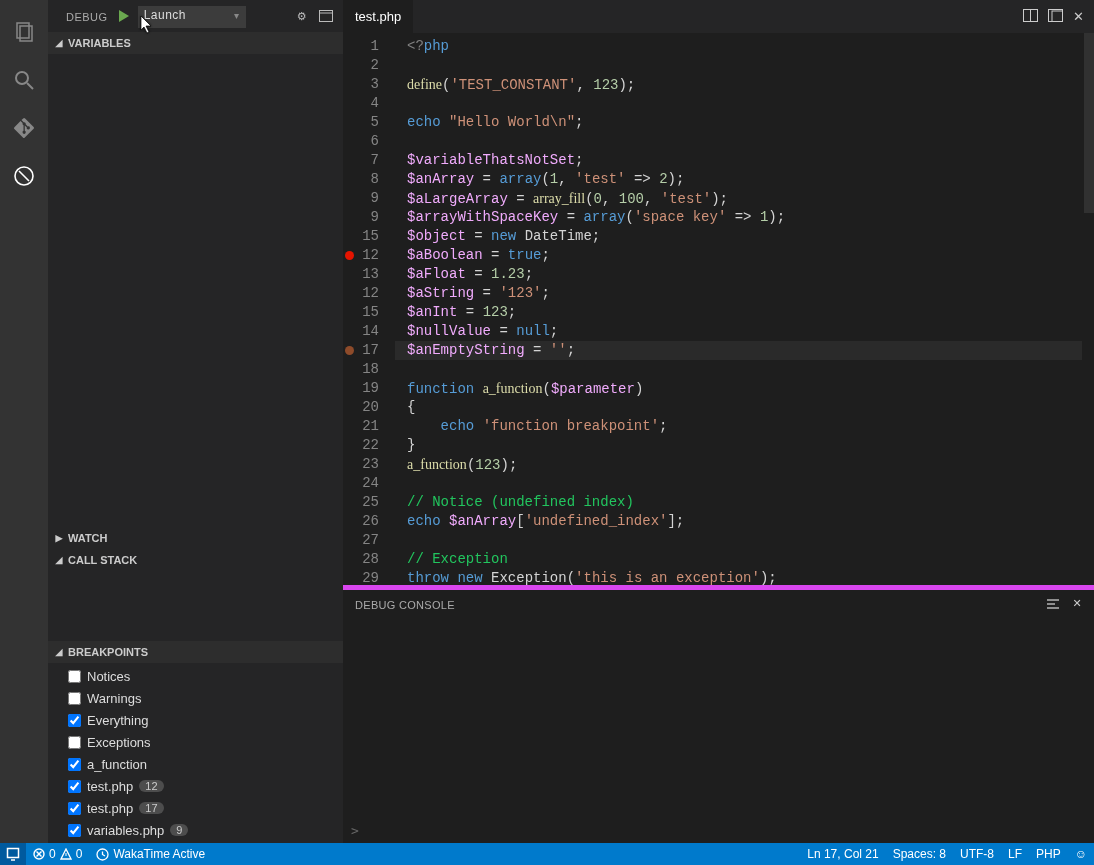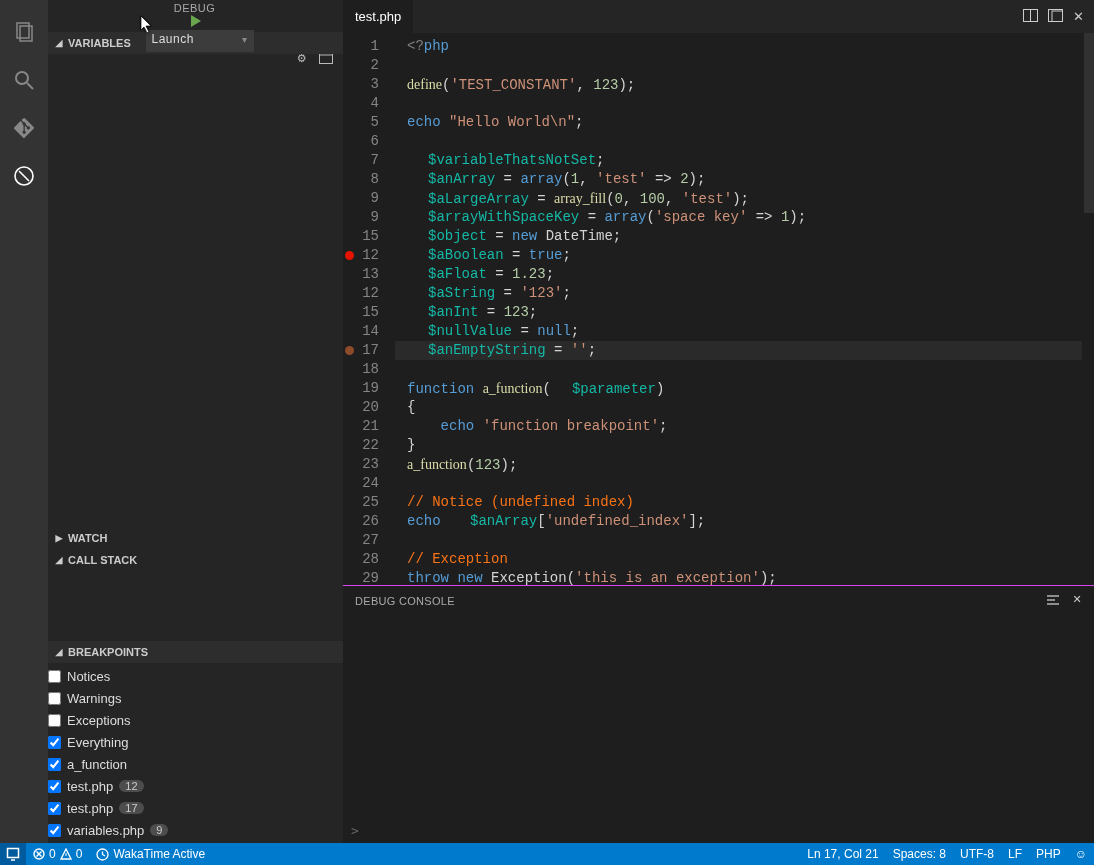--- a/index.html
+++ b/index.html
@@ -3,67 +3,67 @@
 <meta charset="utf-8">
 <style>
 * { margin: 0; padding: 0; box-sizing: border-box; }
 body { font-family: "Segoe UI", Tahoma, sans-serif; background: #1e1e1e; color: #ccc; width: 1094px; height: 865px; overflow: hidden; font-size: 13px; display: flex; flex-direction: column; }
 .main { flex: 1; display: flex; overflow: hidden; }
 .activity-bar { width: 48px; background: #333333; display: flex; flex-direction: column; align-items: center; padding-top: 8px; }
 .activity-bar .ab-icon { width: 48px; height: 48px; display: flex; align-items: center; justify-content: center; cursor: pointer; color: #888; }
 .activity-bar .ab-icon.active { color: #fff; }
 .activity-bar .ab-icon svg { width: 24px; height: 24px; }
 .sidebar { width: 295px; background: #252526; display: flex; flex-direction: column; overflow: hidden; }
-.sidebar-header { height: 32px; display: flex; align-items: center; padding: 2px 10px 0 18px; color: #aaa; font-size: 11px; letter-spacing: 0.5px; flex-direction: column; }
+.sidebar-header { height: 32px; display: flex; align-items: center; padding: 2px 10px 0 18px; color: #aaa; font-size: 11px; letter-spacing: 0.5px; }
 .sidebar-header .title { flex: 0 0 auto; margin-right: 10px; }
 .play { color: #6aa84f; margin-right: 6px; cursor: pointer; width:14px; }
 .config-select { background: #3c3c3c; color: #ddd; border: none; height: 22px; padding: 2px 18px 2px 6px; font-size: 12px; position: relative; width: 108px; }
 .config-wrap { position: relative; display: flex; }
 .config-caret { position: absolute; right: 6px; top: 4px; color: #888; pointer-events: none; font-size: 10px; }
 .header-icons { margin-left: auto; display: flex; gap: 12px; color: #bbb; }
 .header-icons .hi { cursor: pointer; }
 .section-header { height: 22px; background: #2d2d2d; display: flex; align-items: center; font-size: 11px; font-weight: 600; color: #ccc; padding-left: 4px; cursor: pointer; }
 .section-header.dark { background: #252526; }
 .section-header .chev { width: 14px; text-align: center; font-size: 9px; color: #ccc; margin-right: 2px; }
 .variables-body { flex: 1; }
 .bp-list { padding: 2px 0; }
-.bp-item { height: 22px; display: flex; align-items: center; color: #ddd; font-size: 13px; cursor: pointer; }
+.bp-item { height: 22px; display: flex; align-items: center; padding-left: 20px; color: #ddd; font-size: 13px; cursor: pointer; }
 .bp-item input[type=checkbox] { margin-right: 6px; cursor: pointer; }
 .bp-badge { background: #4d4d4d; color: #ccc; border-radius: 6px; font-size: 11px; padding: 0 6px; margin-left: 6px; }
 .editor-area { flex: 1; display: flex; flex-direction: column; background: #1e1e1e; overflow: hidden; }
 .tabs { height: 33px; background: #252526; display: flex; align-items: center; }
 .tab { height: 33px; background: #1e1e1e; color: #fff; padding: 0 12px; display: flex; align-items: center; font-size: 13px; }
 .tab-actions { margin-left: auto; display: flex; gap: 10px; padding-right: 10px; color: #ccc; }
 .tab-actions .ta { cursor: pointer; }
 .editor-body { flex: 1; display: flex; overflow: hidden; position: relative; font-family: Consolas,"Courier New",monospace; font-size: 14px; line-height: 19px; }
 .gutter { width: 52px; text-align: right; color: #858585; padding-top: 4px; }
 .gutter .ln { height: 19px; padding-right: 16px; position: relative; }
 .bp-dot { position: absolute; left: 2px; top: 5px; width: 9px; height: 9px; border-radius: 50%; background: #e51400; }
 .bp-dot.cond { background: #8e4b2a; }
 .code { flex: 1; padding-top: 4px; white-space: pre; color: #d4d4d4; overflow: hidden; }
 .code .line { height: 19px; padding-left: 12px; }
 .code .line.current { background: #2a2a2a; }
 .minimap { width: 12px; background: #1e1e1e; border-left: 0; position: relative; }
 .minimap .viewport { position: absolute; right: 0; width: 10px; background: #444; opacity: 0.5; }
-.debug-console { height: 258px; background: #1e1e1e; border-top: 1px solid #d946ef; display: flex; flex-direction: column; }
+.debug-console { height: 258px; background: #1e1e1e; border-top: 5px solid #d946ef; display: flex; flex-direction: column; }
 .dc-header { height: 30px; display: flex; align-items: center; padding: 0 12px; color: #aaa; font-size: 11px; letter-spacing: 0.3px; }
 .dc-header .dc-actions { margin-left: auto; display: flex; gap: 12px; color: #ccc; }
 .dc-body { flex: 1; }
 .dc-input { height: 26px; display: flex; align-items: center; padding-left: 8px; color: #666; font-family: Consolas, monospace; border-top: 0px solid #333;}
 .status-bar { height: 22px; background: #007acc; color: #fff; display: flex; align-items: center; font-size: 12px; }
 .status-bar .sb-item { padding: 0 7px; height: 22px; display: flex; align-items: center; cursor: pointer; gap: 4px; }
 .status-bar .sb-item.first { background: #005a9e; padding: 0 6px; }
 .status-bar .spacer { flex: 1; }
 
 .c-kw { color: #569cd6; }
-.c-var { color: #14b8a6; margin-left: 21px; }
+.c-var { color: #f0abfc; }
 .c-str { color: #ce9178; }
 .c-num { color: #b5cea8; }
 .c-fn { color: #dcdcaa; font-family: Liberation Serif, serif; }
-.c-cm { color: #f97316; }
+.c-cm { color: #22c55e; }
 .c-op { color: #d4d4d4; }
 .c-tag { color: #808080; }
 .cursor-img { position: absolute; left: 134px; top: 14px; width: 20px; height: 24px; pointer-events: none; z-index: 999; }
 .cursor-img svg { filter: drop-shadow(0 0 1px rgba(0,0,0,0.8)); }
 </style>
 </head>
 <body>
 
 <div class="main">
 
@@ -136,26 +136,26 @@
     <div class="bp-list" id="bp-list">
         <div class="bp-item">
           <input type="checkbox" style="">
           <span>Notices</span>
         </div>
         <div class="bp-item">
           <input type="checkbox" style="">
           <span>Warnings</span>
         </div>
         <div class="bp-item">
+          <input type="checkbox" checked="" style="">
+          <span>Everything</span>
+        </div>
+        <div class="bp-item">
           <input type="checkbox" style="">
           <span>Exceptions</span>
-        </div>
-        <div class="bp-item">
-          <input type="checkbox" checked="" style="">
-          <span>Everything</span>
         </div>
         <div class="bp-item">
           <input type="checkbox" checked="" style="">
           <span>a_function</span>
         </div>
         <div class="bp-item">
           <input type="checkbox" checked="" style="">
           <span>test.php</span>
           <span class="bp-badge">12</span>
         </div>

